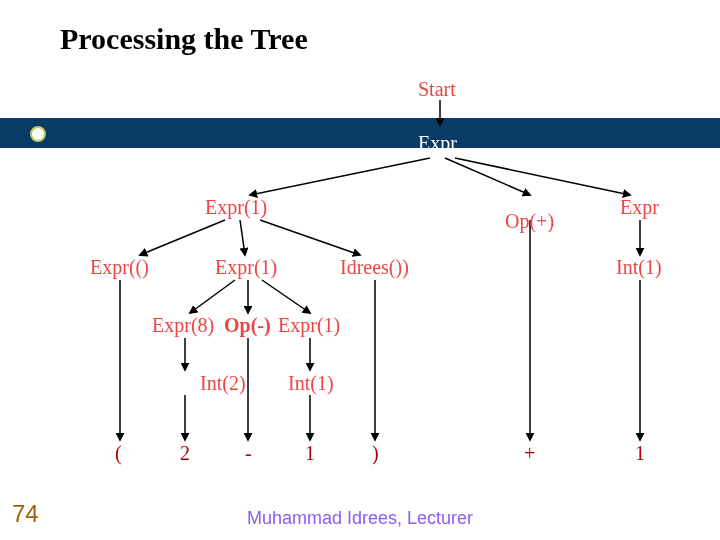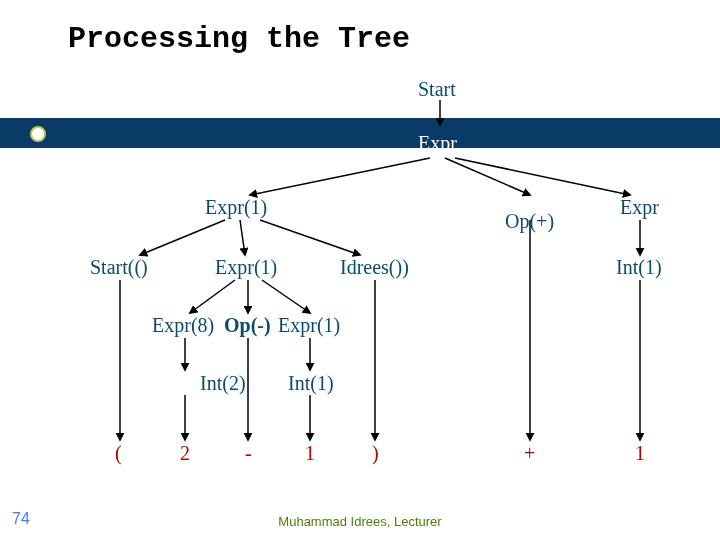--- a/index.html
+++ b/index.html
@@ -9,25 +9,24 @@
     background: #fff;
     width: 720px;
     height: 540px;
     position: relative;
     overflow: hidden;
   }
   .title {
     position: absolute;
     left: 60px;
     top: 22px;
-    font-family: Liberation Mono, monospace;
+    font-family: Liberation Serif, serif;
     font-size: 30px;
     font-weight: bold;
     color: #000;
-    margin-left: 8px;
   }
   .underline-bar {
     position: absolute;
     left: 0px;
     top: 118px;
     width: 720px;
     height: 30px;
     background: #0a3a66;
   }
   .bullet {
@@ -36,43 +35,43 @@
     top: 126px;
     width: 12px;
     height: 12px;
     border-radius: 50%;
     background: #fff;
     border: 2px solid #b7cc5a;
   }
   .node {
     position: absolute;
     font-size: 20px;
-    color: #0c4a6e;
+    color: #ef4444;
     white-space: nowrap;
   }
   .leaf {
     color: #b00000;
   }
   .slide-num {
     position: absolute;
     left: 12px;
     bottom: 12px;
     font-family: Arial, sans-serif;
-    font-size: 16px;
-    color: #3b82f6;
+    font-size: 24px;
+    color: #a16207;
   }
   .footer {
     position: absolute;
     bottom: 10px;
     left: 50%;
     transform: translateX(-50%);
     text-align: center;
     font-family: Arial, sans-serif;
-    font-size: 13px;
-    color: #4d7c0f;
+    font-size: 18px;
+    color: #8b5cf6;
     line-height: 1.2;
   }
   svg.edges {
     position: absolute;
     left: 0;
     top: 0;
     width: 720px;
     height: 540px;
     pointer-events: none;
   }
@@ -121,21 +120,21 @@
 </svg>
 
 <div class="node" style="left:418px; top:78px;">Start</div>
 
 <div class="node" style="left:418px; top:132px; color:#fff;">Expr</div>
 
 <div class="node" style="left:205px; top:196px;">Expr(1)</div>
 <div class="node" style="left:505px; top:196px;margin-top:14px;">Op(+)</div>
 <div class="node" style="left:620px; top:196px;">Expr</div>
 
-<div class="node" style="left:90px; top:256px;">Start(()</div>
+<div class="node" style="left:90px; top:256px;">Expr(()</div>
 <div class="node" style="left:215px; top:256px;">Expr(1)</div>
 <div class="node" style="left:340px; top:256px;">Idrees())</div>
 <div class="node" style="left:616px; top:256px;">Int(1)</div>
 
 <div class="node" style="left:152px; top:314px;">Expr(8)</div>
 <div class="node" style="left:224px; top:314px;font-weight:bold;">Op(-)</div>
 <div class="node" style="left:278px; top:314px;">Expr(1)</div>
 
 <div class="node" style="left:160px; top:372px;margin-left:40px;">Int(2)</div>
 <div class="node" style="left:288px; top:372px;">Int(1)</div>

